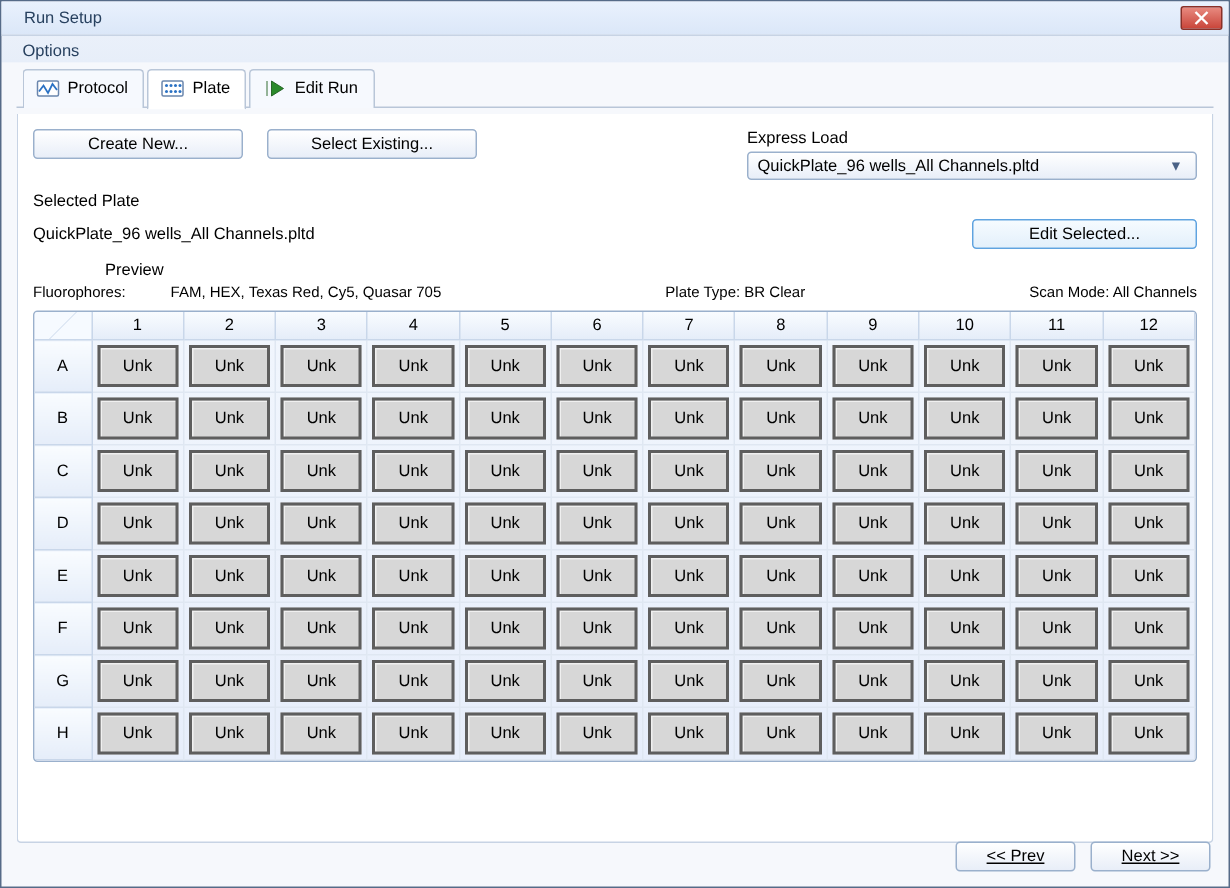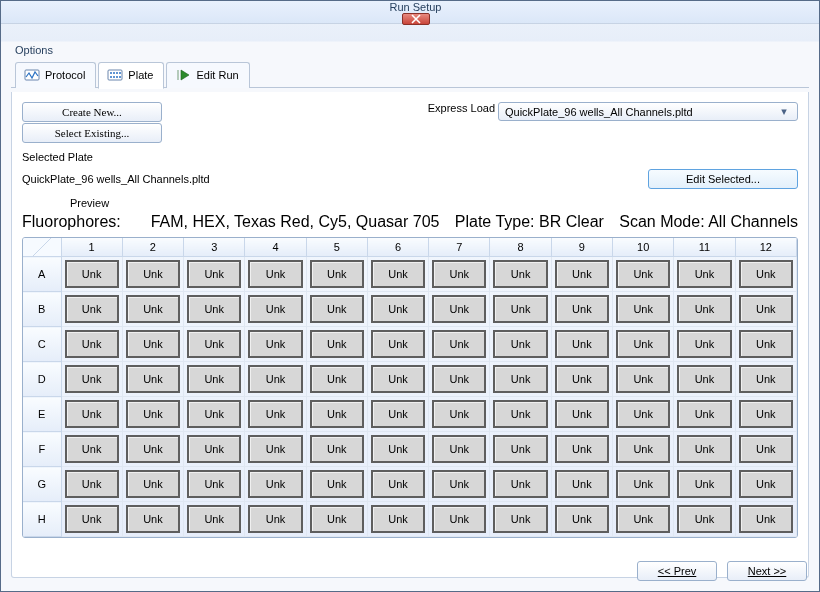--- a/index.html
+++ b/index.html
@@ -20,36 +20,34 @@
     border: 1px solid #566b88;
     background: linear-gradient(#eef3fb, #e7eef9 40px, #f6f8fc 41px);
     position: relative;
   }
   .titlebar {
     height: 23px;
     background: linear-gradient(#e9f1fd, #dbe7f8);
     border-bottom: 1px solid #c7d3e4;
     display:flex; align-items:center;
     padding: 0 4px 0 15px;
-    flex-direction: column;
   }
   .titlebar .title { flex:1; color:#28415f; }
   .close-btn {
     width:28px; height:16px;
     background: linear-gradient(#e88a80,#c9453a);
     border:1px solid #8a3028;
     border-radius:2px;
     display:flex; align-items:center; justify-content:center;
     cursor:pointer;
   }
   .close-btn svg { width:10px; height:10px; }
   .menubar {
     padding: 4px 20px 6px 14px;
     color:#28415f;
-    margin-top:16px;
   }
   .menubar span { cursor:pointer; }
   
   .tabbar {
     display:flex;
     align-items:flex-start;
     padding: 0 0 0 14px;
     height: 26px;
     position:relative;
   }
@@ -88,60 +86,60 @@
     border-top:none;
     border-radius:0 0 3px 3px;
     height: 486px;
     position:relative;
   }
   .top-controls {
     display:flex;
     align-items:flex-start;
     justify-content:space-between;
   }
-  .left-buttons { display:flex; flex-direction:column; gap:1px;font-family:Liberation Serif, serif; }
+  .left-buttons { display:flex; flex-direction:row; gap:16px; }
   .win-button, .combo {
     border:1px solid #9ab0cc;
     border-radius:3px;
     background: linear-gradient(#ffffff,#e8eef8);
     padding: 3px 10px;
     min-width:140px;
     text-align:center;
     cursor:pointer;
     color:#000;
     font-size:11px;
   }
   .combo {
     text-align:left;
     display:flex; align-items:center;
     min-width:300px;
     padding:2px 6px 2px 6px;
   }
   .combo .combo-text { flex:1; }
   .combo .combo-arrow { width:14px; text-align:center; color:#4a6286;}
-  .right-express { display:flex; flex-direction:row; gap:3px; align-items:flex-start; }
+  .right-express { display:flex; flex-direction:column; gap:3px; align-items:flex-start; }
   .section-label { margin-top:8px; color:#000; }
   .selected-line {
     display:flex; justify-content:space-between; align-items:center;
     margin-top:6px;
   }
   .edit-btn {
     border:1px solid #5fa3e0;
     border-radius:3px;
     background: linear-gradient(#f6fbff,#e3f0fb);
     padding:3px 24px;
     min-width:150px;
     text-align:center;
     cursor:pointer;
   }
   .preview-label { margin-top:8px;padding-left:48px; }
   .meta-line {
     display:flex; justify-content:space-between;
     margin-top:4px;
-    font-size:16px;
+    font-size:10px;
   }
   .meta-line span:first-child { display:inline-flex; gap:30px; }
   
   .plate-wrap {
     margin-top:6px;
     border:1px solid #9ab0cc;
     border-radius:3px;
     overflow:hidden;
     background: linear-gradient(#f1f6fd,#e7eefb);
   }

